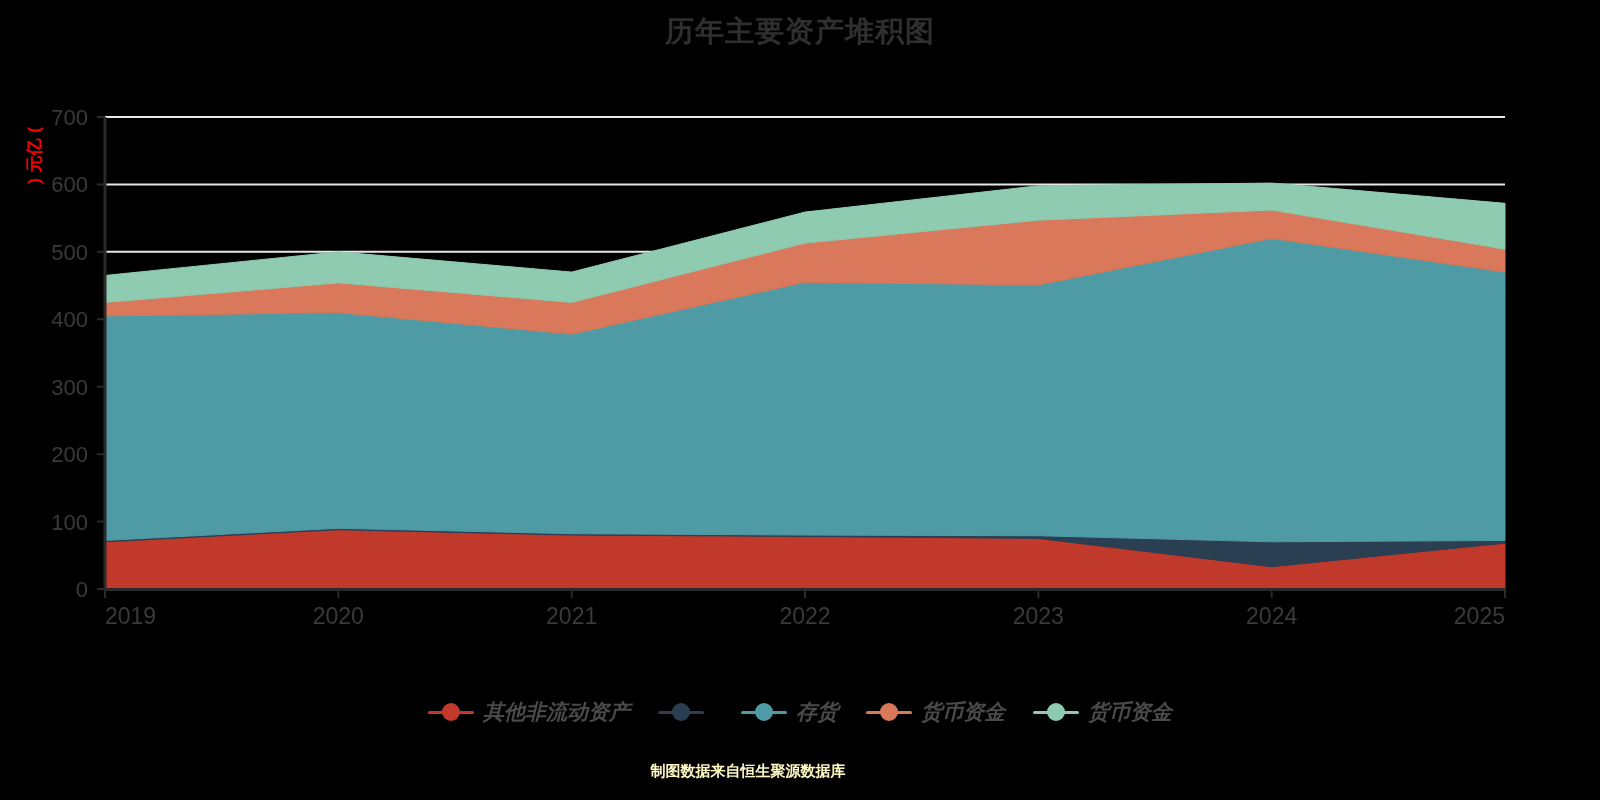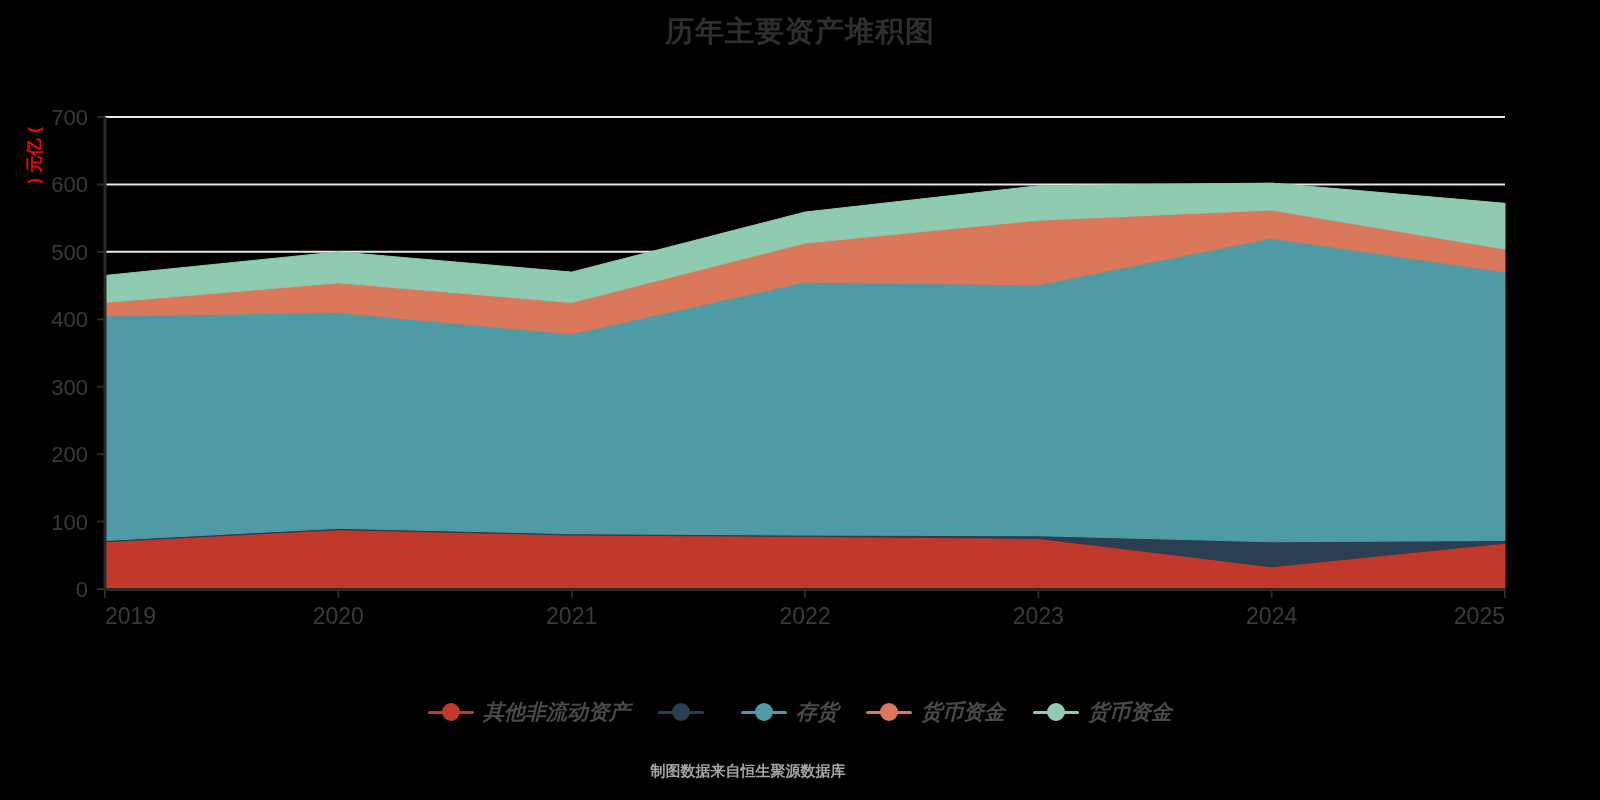--- a/index.html
+++ b/index.html
@@ -94,21 +94,21 @@
     font-size: 21px;
     font-weight: bold;
     white-space: nowrap;
   }
   
   #footer-note {
     position: absolute;
     left: 0; top: 762px;
     width: 1496px;
     text-align: center;
-    color: #a3a3a3;
+    color: #fef9c3;
     font-size: 15px;
     font-weight: bold;
     white-space: nowrap;
   }
 </style>
 </head>
 <body>
 
 <div id="app">
 

